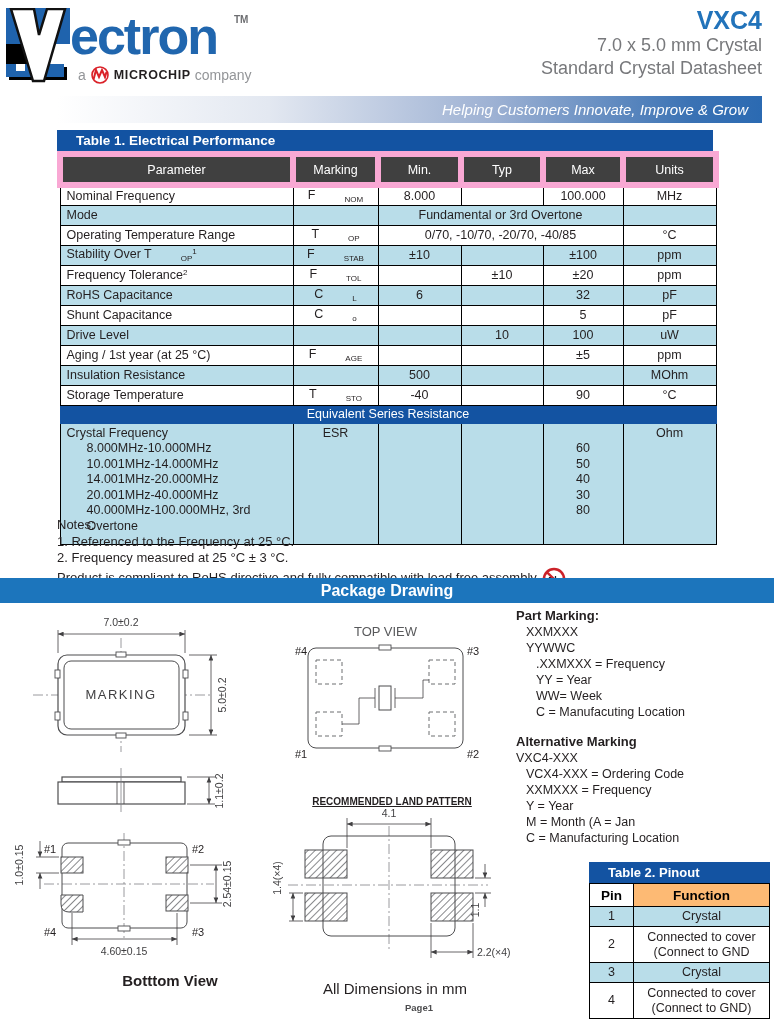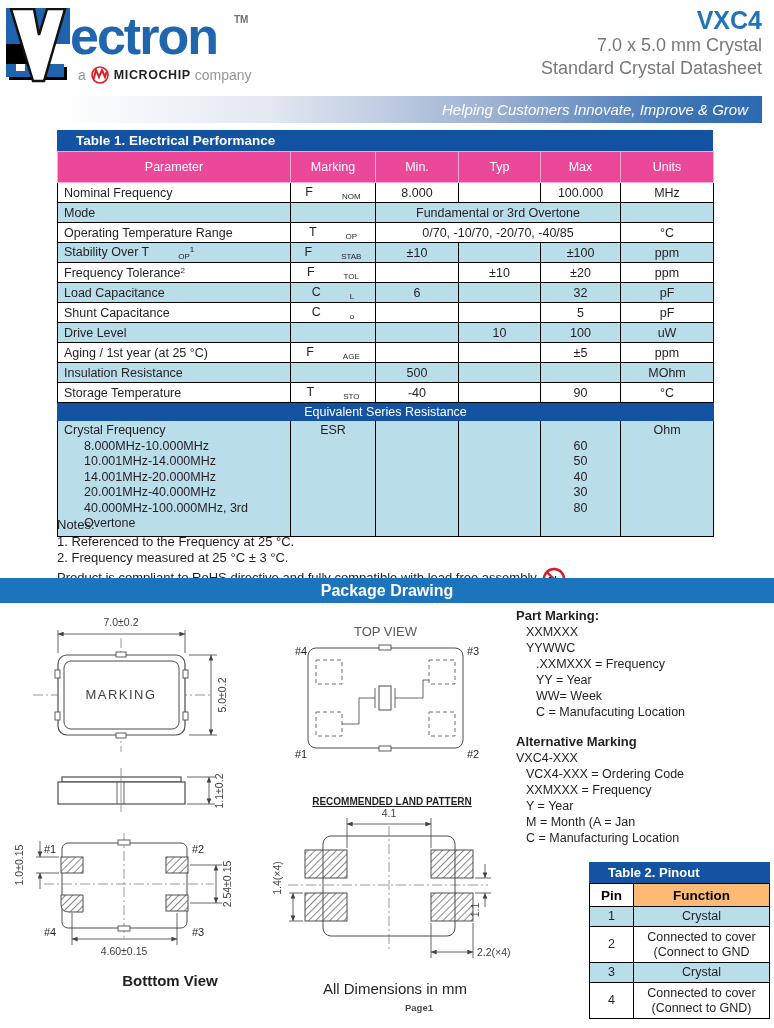--- a/index.html
+++ b/index.html
@@ -19,26 +19,26 @@
   .prod-sub { font-size:18px; color:#77787b; line-height:23px; }
   .tagline { position:absolute; left:57px; top:96px; width:705px; height:27px; line-height:27px;
     background:linear-gradient(90deg,#ffffff 0%,#e3e8f1 30%,#9db1d3 62%,#3a72b4 90%,#2b6ab2 100%);
     color:#fff; font-style:italic; font-size:15px; text-align:right; padding-right:14px; }
 
   
   .t1wrap { position:absolute; left:57px; top:130px; width:656px; }
   .t1title { background:#1353a2; color:#fff; font-weight:bold; font-size:13.5px; height:21px; line-height:21px; padding-left:19px; }
   table.dtab { border-collapse:collapse; width:100%; table-layout:fixed; }
   table.dtab td, table.dtab th { border:1px solid #000; font-size:12.5px; text-align:center; overflow:hidden; }
-  #t1 thead th { background:#ec4899; color:#fff; font-weight:normal; height:31px; border:1px solid #f9a8d4; }
+  #t1 thead th { background:#404040; color:#fff; font-weight:normal; height:31px; border:6px solid #f9a8d4; }
   #t1 tbody td { height:20px; padding:0 3px; background:#fff; }
   #t1 tbody tr.shade td { background:#b9dde9; }
   #t1 td.pcell { text-align:left; padding-left:6px; }
   #t1 td.esr-banner { background:#1353a2; color:#fff; height:18px; border:1px solid #1353a2; }
-  #t1 tr.esr td { vertical-align:top; padding-top:2px; padding-bottom:4px; line-height:15.5px; }
+  #t1 tr.esr td { vertical-align:top; padding-top:2px; padding-bottom:10px; line-height:15.5px; }
   #t1 tr.esr .ind { padding-left:20px; }
   #t1 tr.esr td.pcell div { text-align:left; }
   sub { font-size:8px; vertical-align:-3px;margin-left:29px; }
   sup { font-size:8px; vertical-align:4px; }
 
   
   .notes { position:absolute; left:57px; top:517px; font-size:13px; line-height:16.5px; }
   .notes .pbrow { display:flex; align-items:center; gap:3px; }
 
   
@@ -164,21 +164,21 @@
           </tr>
           <tr>
             <td class="pcell"><span>Frequency Tolerance<sup>2</sup></span></td>
             <td><span>F<sub>TOL</sub></span></td>
             <td></td>
             <td>±10</td>
             <td>±20</td>
             <td>ppm</td>
           </tr>
           <tr class="shade">
-            <td class="pcell"><span>Load Capacitance</span></td>
+            <td class="pcell"><span>RoHS Capacitance</span></td>
             <td><span>C<sub>L</sub></span></td>
             <td>6</td>
             <td></td>
             <td>32</td>
             <td>pF</td>
           </tr>
           <tr>
             <td class="pcell"><span>Shunt Capacitance</span></td>
             <td><span>C<sub>o</sub></span></td>
             <td></td>

